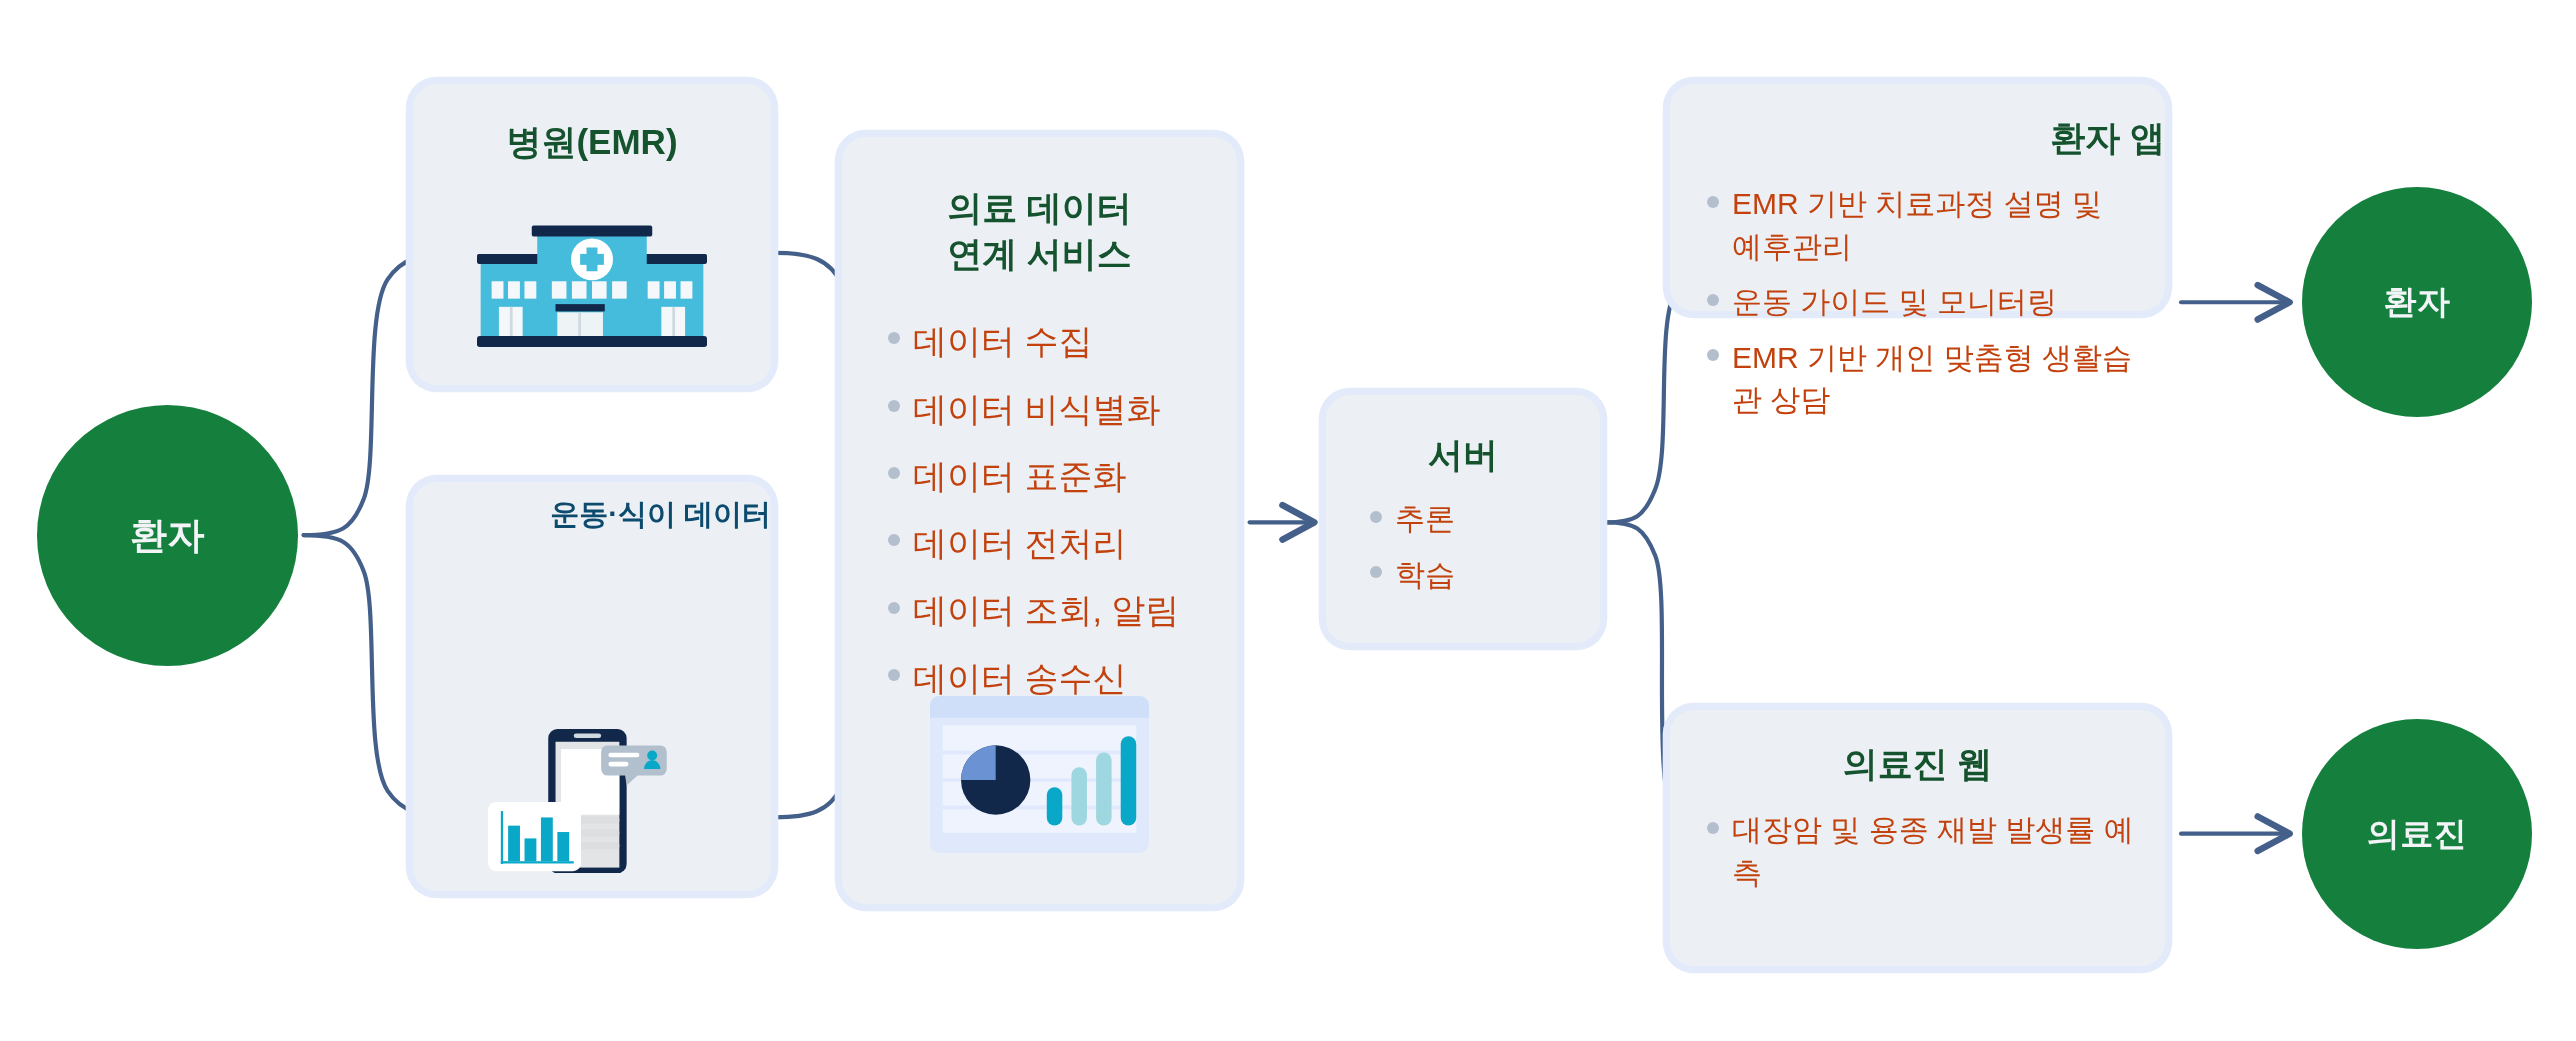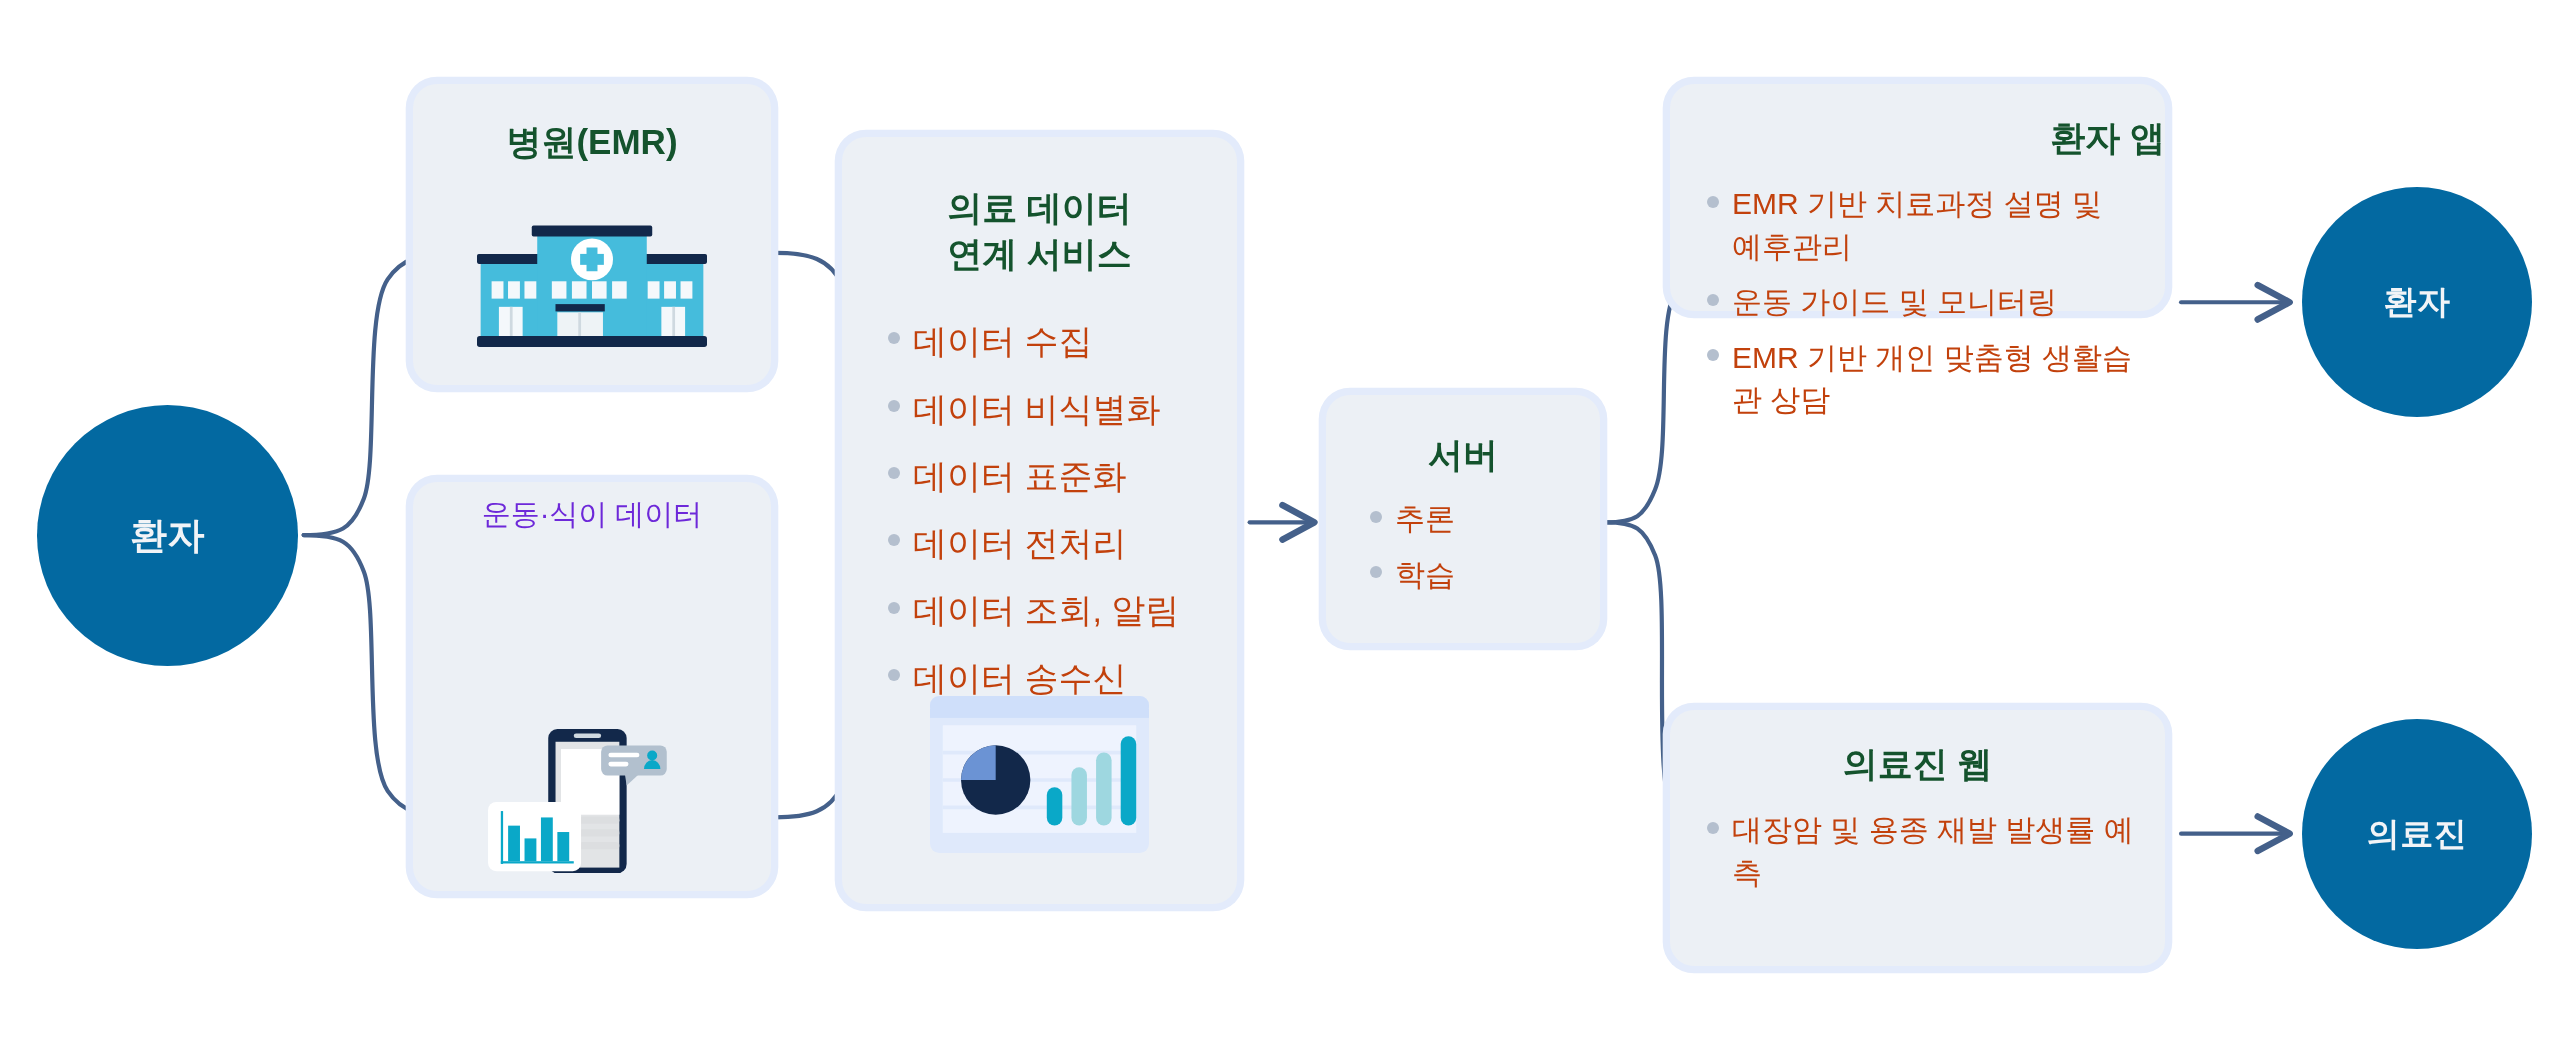--- a/index.html
+++ b/index.html
@@ -12,21 +12,21 @@
   }
   #stage{position:absolute;left:0;top:0;width:2576px;height:1041px;}
 
   
   #wires{position:absolute;left:0;top:0;width:2576px;height:1041px;pointer-events:none;}
 
   
   .actor{
     position:absolute;
     border-radius:50%;
-    background:#0369a1;
+    background:#15803d;
     display:flex;align-items:center;justify-content:center;
     color:#f2f4f7;
     font-weight:700;
     letter-spacing:0.5px;
   }
   #actor-patient-left{left:37px;top:405px;width:261px;height:261px;font-size:37px;}
   #actor-patient-right{left:2302px;top:187px;width:230px;height:230px;font-size:33px;}
   #actor-clinician-right{left:2302px;top:719px;width:230px;height:230px;font-size:33px;}
 
   
@@ -37,23 +37,23 @@
     box-shadow:0 0 0 7.3px #e3ebfb;
     box-sizing:border-box;
   }
   .card-title{
     text-align:center;
     color:#14532d;
     font-weight:700;
     line-height:1.32;
   }
   .card-sub{
-    text-align:center;
-    color:#6d28d9;
-    font-weight:400;
+    text-align:right;
+    color:#0c4a6e;
+    font-weight:700;
   }
   ul.bullets{margin:0;padding:0;list-style:none;}
   ul.bullets li{
     position:relative;
     padding-left:31px;
     color:#c2410c;
     line-height:1.42;
   }
   ul.bullets li::before{
     content:"";

